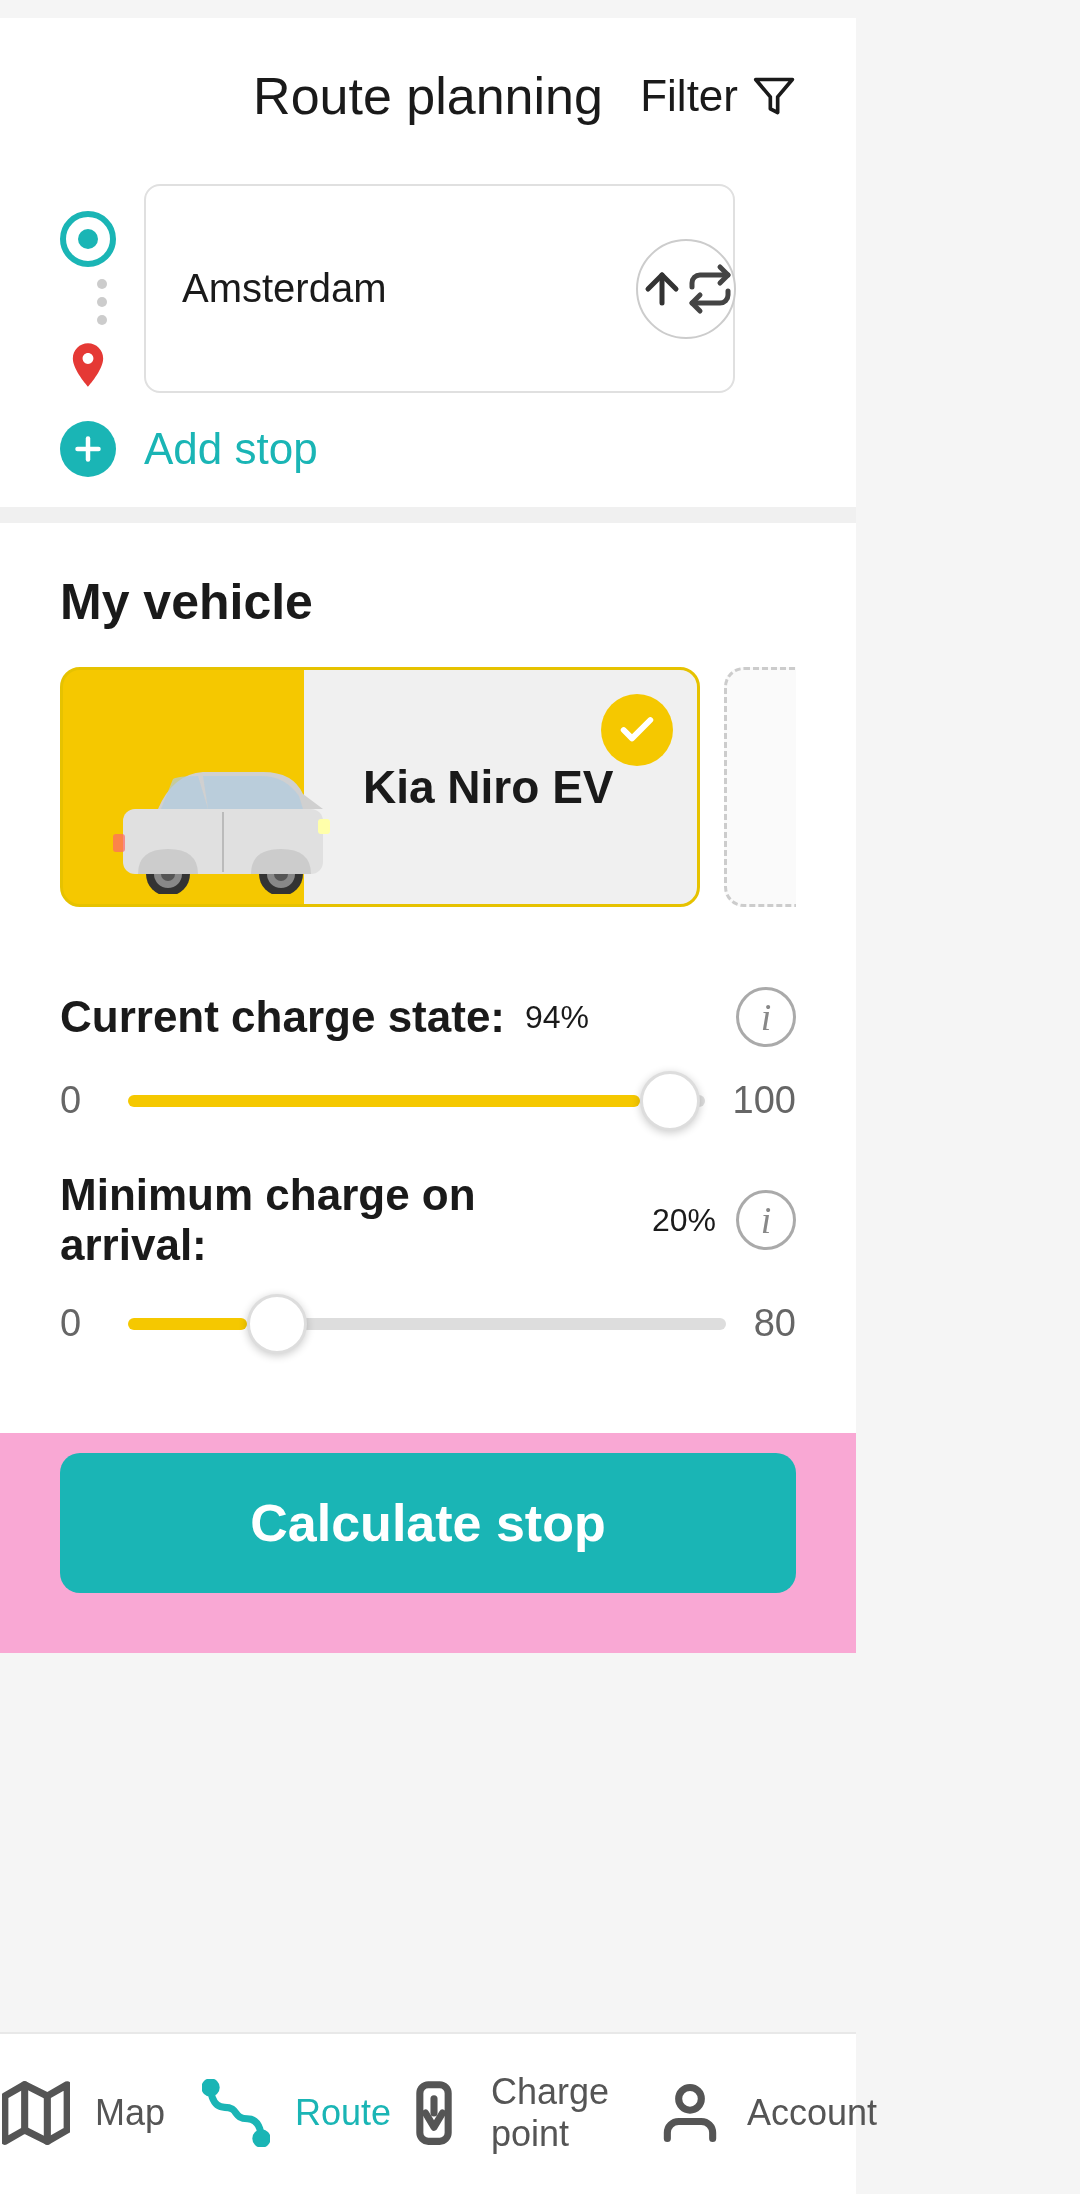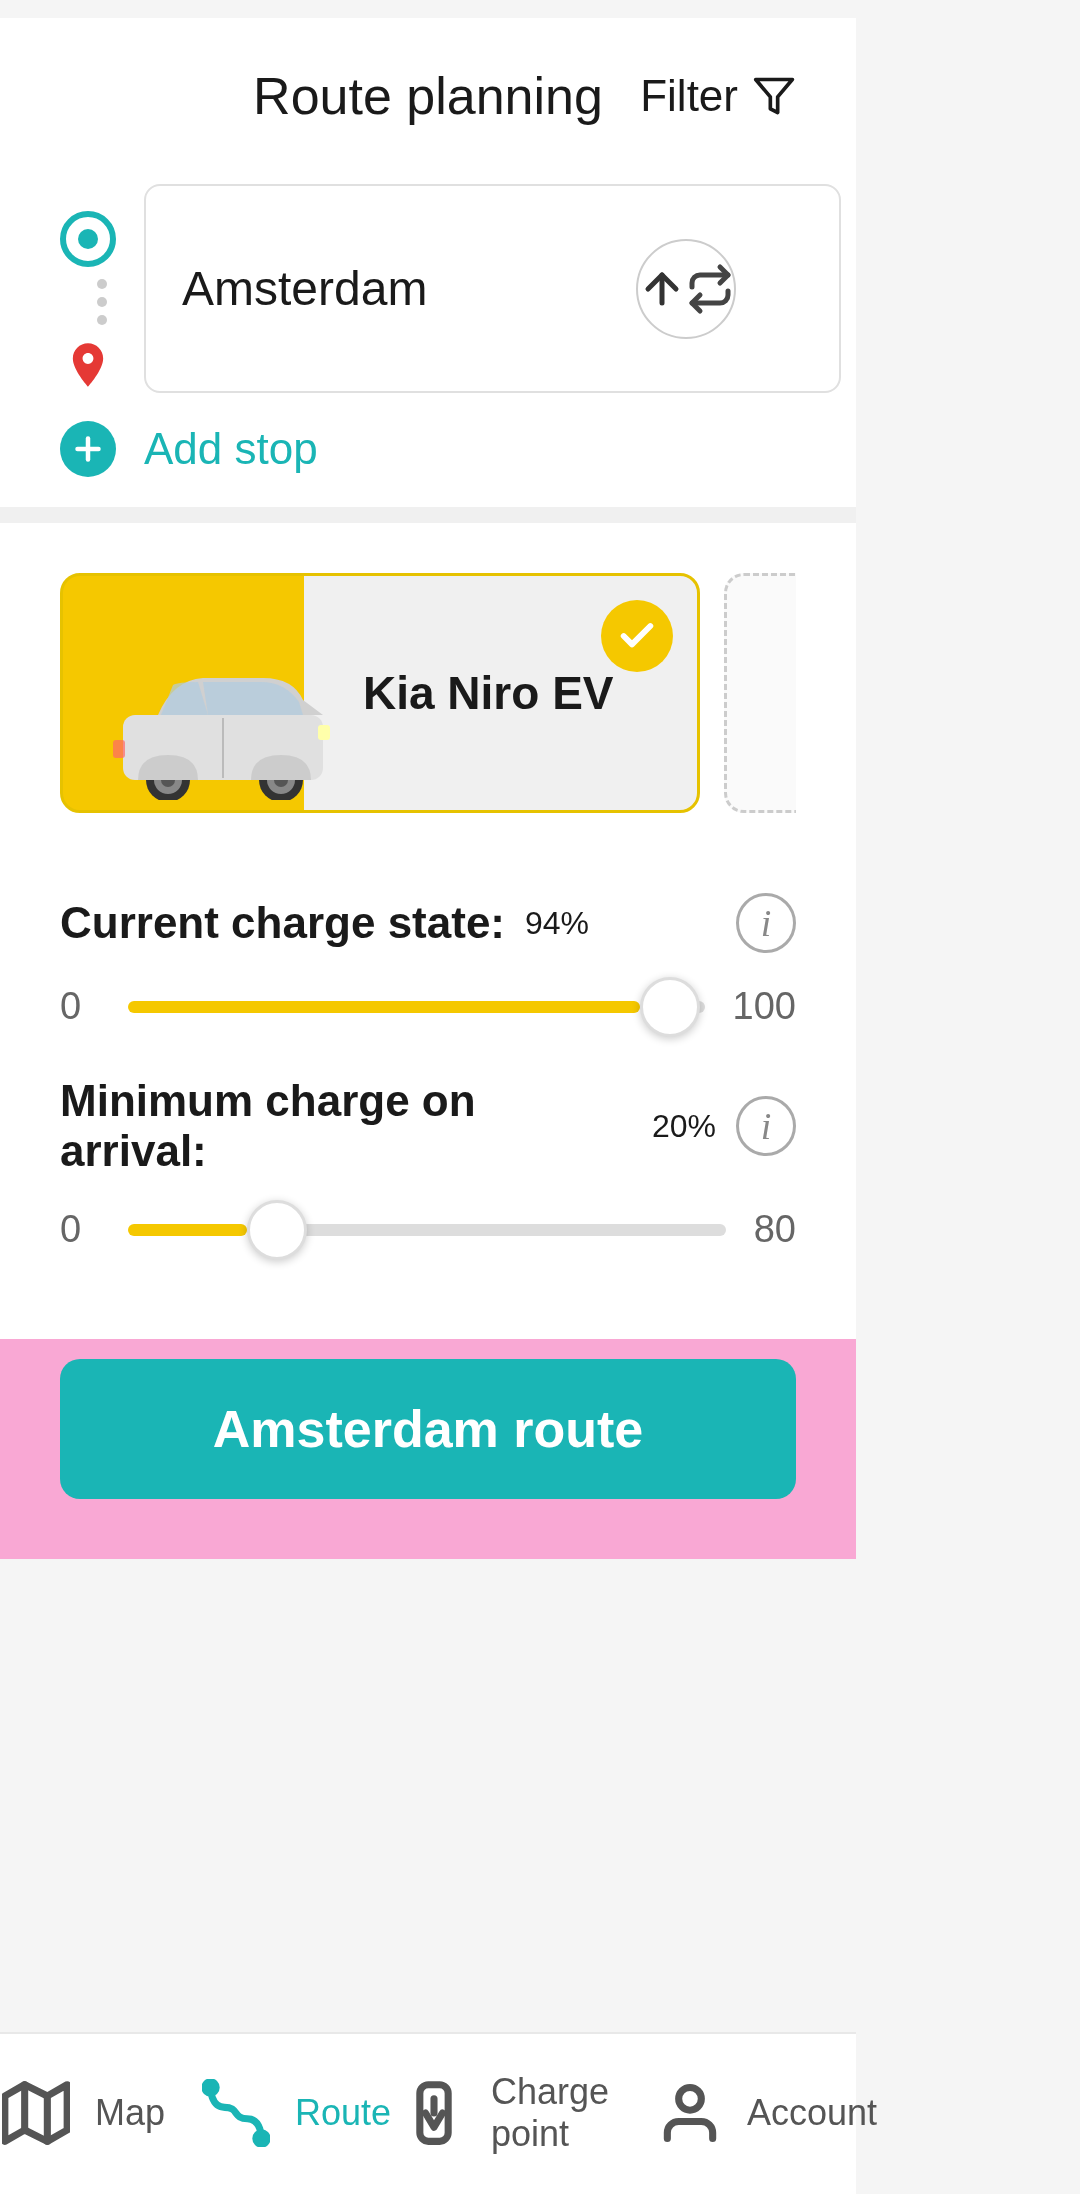--- a/index.html
+++ b/index.html
@@ -110,21 +110,21 @@
       border-radius: 50%;
       background: #cccccc;
     }
 
     .location-input {
       flex: 1;
       height: 110px;
       border: 2px solid #e0e0e0;
       border-radius: 16px;
       padding: 7px 36px;
-      font-size: 48px;
+      font-size: 40px;
       color: #1a1a1a;
       outline: none;
       background: #fff;
     }
 
     .swap-btn {
       width: 100px;
       height: 100px;
       border-radius: 50%;
       border: 2px solid #cccccc;
@@ -474,20 +474,21 @@
           <line x1="5" y1="12" x2="19" y2="12"></line>
         </svg>
       </div>
       <span class="add-stop-text">Add stop</span>
     </div>
   </div>
 
   <div class="divider"></div>
 
   <div class="vehicle-section">
+    <div class="section-title">My vehicle</div>
     <div class="vehicle-cards">
 
       <div class="vehicle-card">
 
         <div class="vehicle-car-img">
           <svg class="car-svg" viewBox="0 0 260 160" xmlns="http://www.w3.org/2000/svg">
 
             <g transform="translate(10,20)">
 
               <rect x="20" y="55" width="200" height="65" rx="12" fill="#e0e0e0"></rect>
@@ -556,21 +557,21 @@
       <div class="slider-track" style="background: transparent;">
         <div class="slider-filled" style="width: calc(25% - 30px);"></div>
         <div class="slider-empty" style="width: calc(75% + 30px);"></div>
         <div class="slider-thumb" style="left: calc(25% - 30px);"></div>
       </div>
       <span class="slider-max">80</span>
     </div>
 
   </div>
 
-  <button class="calculate-btn">Amsterdam route</button>
+  <button class="calculate-btn">Calculate stop</button>
 
   <div class="spacer"></div>
 
   <nav class="bottom-nav">
 
     <div class="nav-item">
       <div class="nav-icon">
         <svg viewBox="0 0 24 24" fill="none" stroke="#555" stroke-width="2" stroke-linecap="round" stroke-linejoin="round">
           <polygon points="1 6 1 22 8 18 16 22 23 18 23 2 16 6 8 2 1 6"></polygon>
           <line x1="8" y1="2" x2="8" y2="18"></line>

